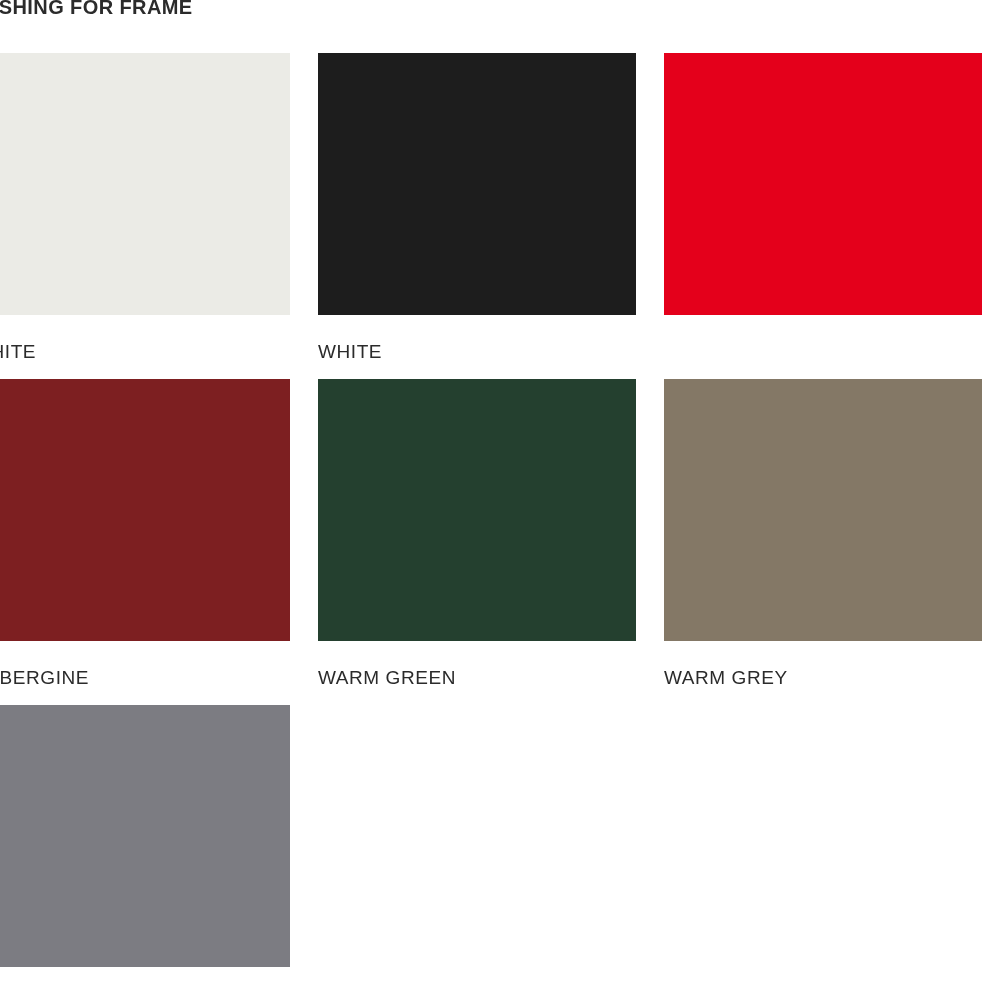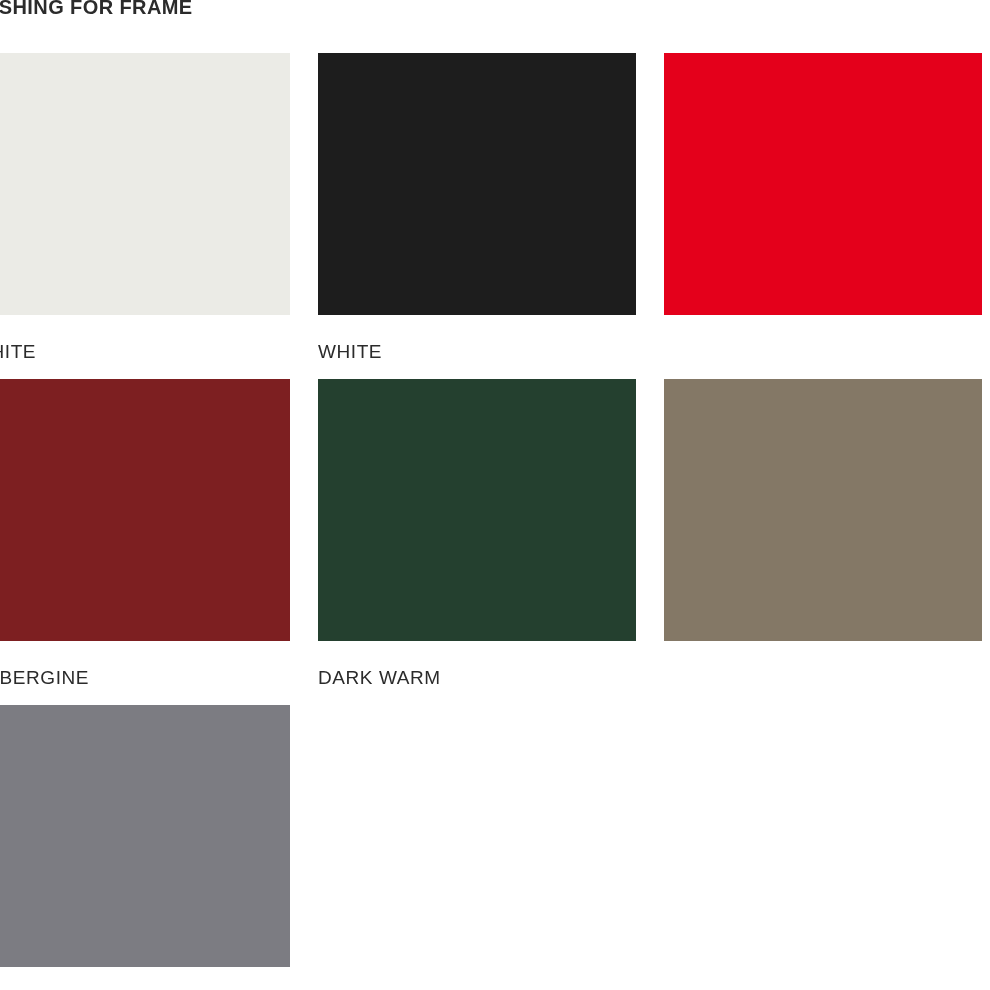--- a/index.html
+++ b/index.html
@@ -89,25 +89,26 @@
         <span class="swatch-chip" style="background:#e4001b"></span>
       </div>
 
       <div class="swatch-cell">
         <span class="swatch-chip" style="background:#7d1f21"></span>
         <div class="swatch-label">AUBERGINE</div>
       </div>
 
       <div class="swatch-cell">
         <span class="swatch-chip" style="background:#24402f"></span>
-        <div class="swatch-label">DARK WARM</div>
+        <div class="swatch-label">WARM GREEN</div>
       </div>
 
       <div class="swatch-cell">
         <span class="swatch-chip" style="background:#847866"></span>
+        <div class="swatch-label">WARM GREY</div>
       </div>
 
       <div class="swatch-cell">
         <span class="swatch-chip" style="background:#7c7c82"></span>
 
       </div>
 
     </div>
   </div>
 </div>

